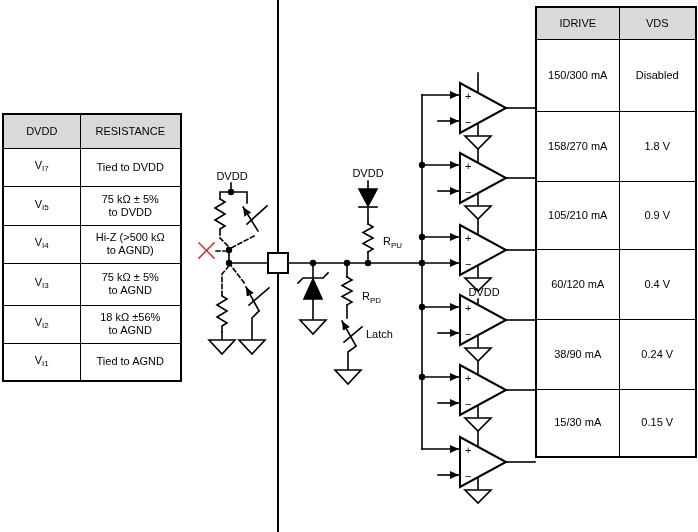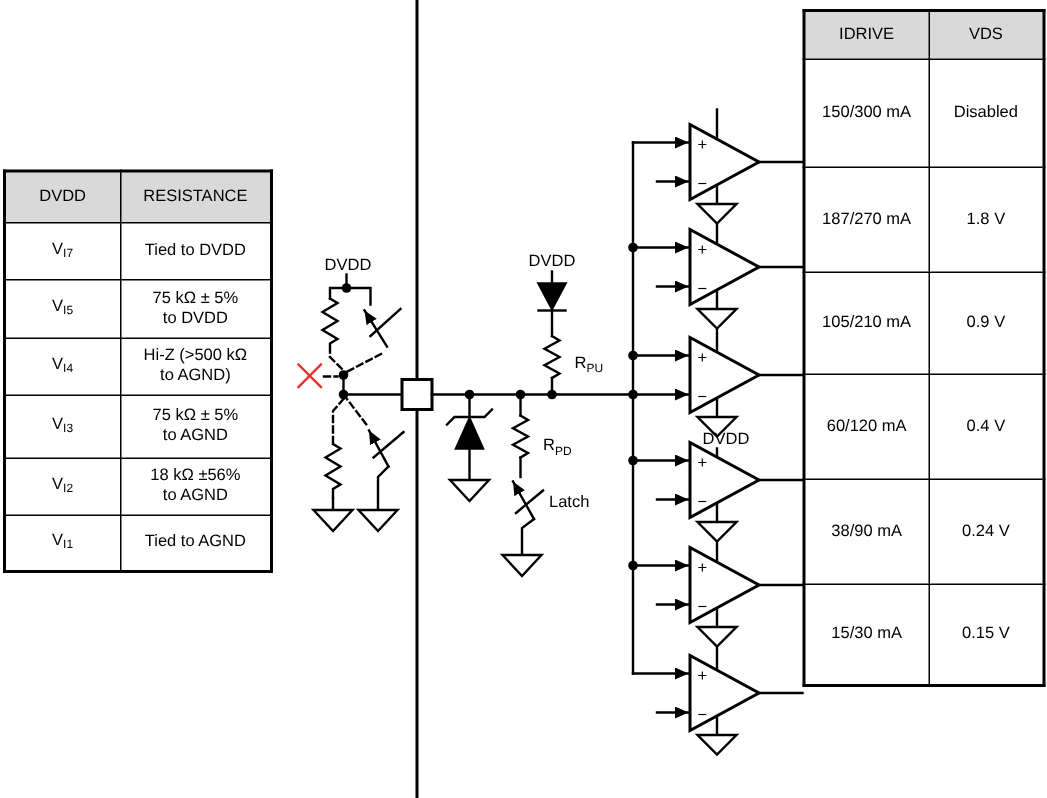--- a/index.html
+++ b/index.html
@@ -78,21 +78,21 @@
       <tbody>
           <tr style="height:32px">
         <th>IDRIVE</th>
         <th>VDS</th>
       </tr>
       <tr style="height:72px">
         <td>150/300 mA</td>
         <td>Disabled</td>
       </tr>
       <tr style="height:70px">
-        <td>187/270 mA</td>
+        <td>158/270 mA</td>
         <td>1.8 V</td>
       </tr>
       <tr style="height:68px">
         <td>105/210 mA</td>
         <td>0.9 V</td>
       </tr>
       <tr style="height:70px">
         <td>60/120 mA</td>
         <td>0.4 V</td>
       </tr>

